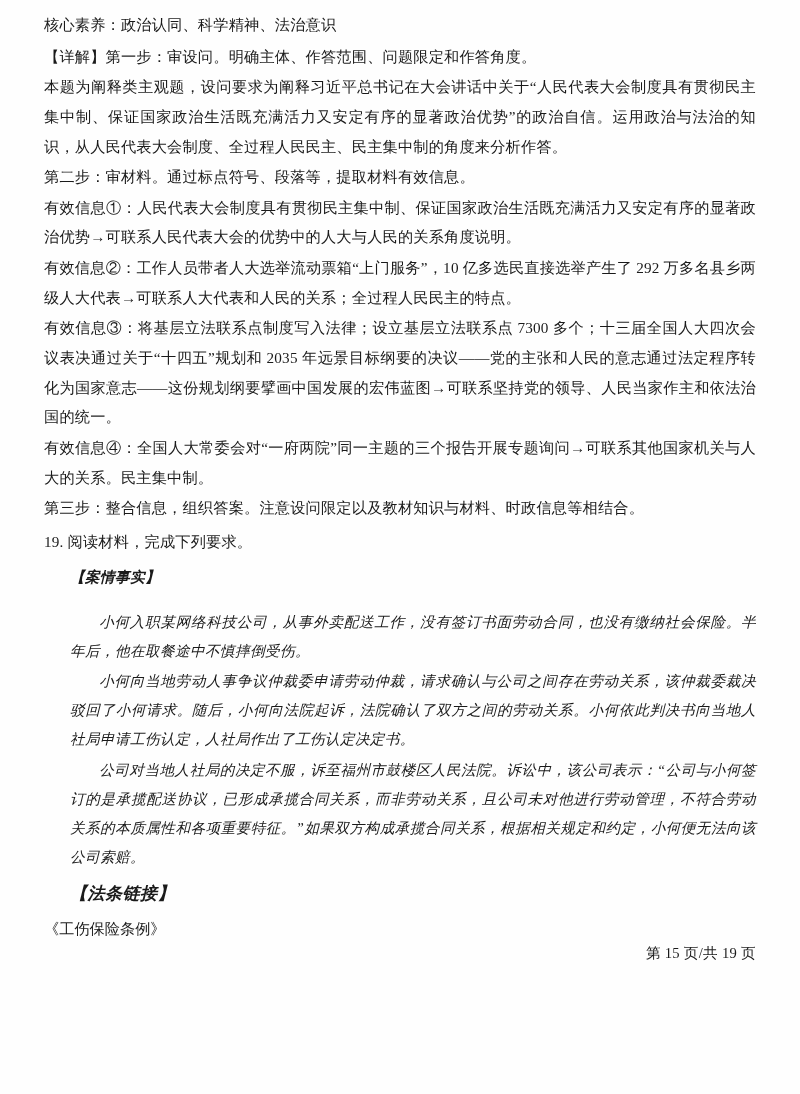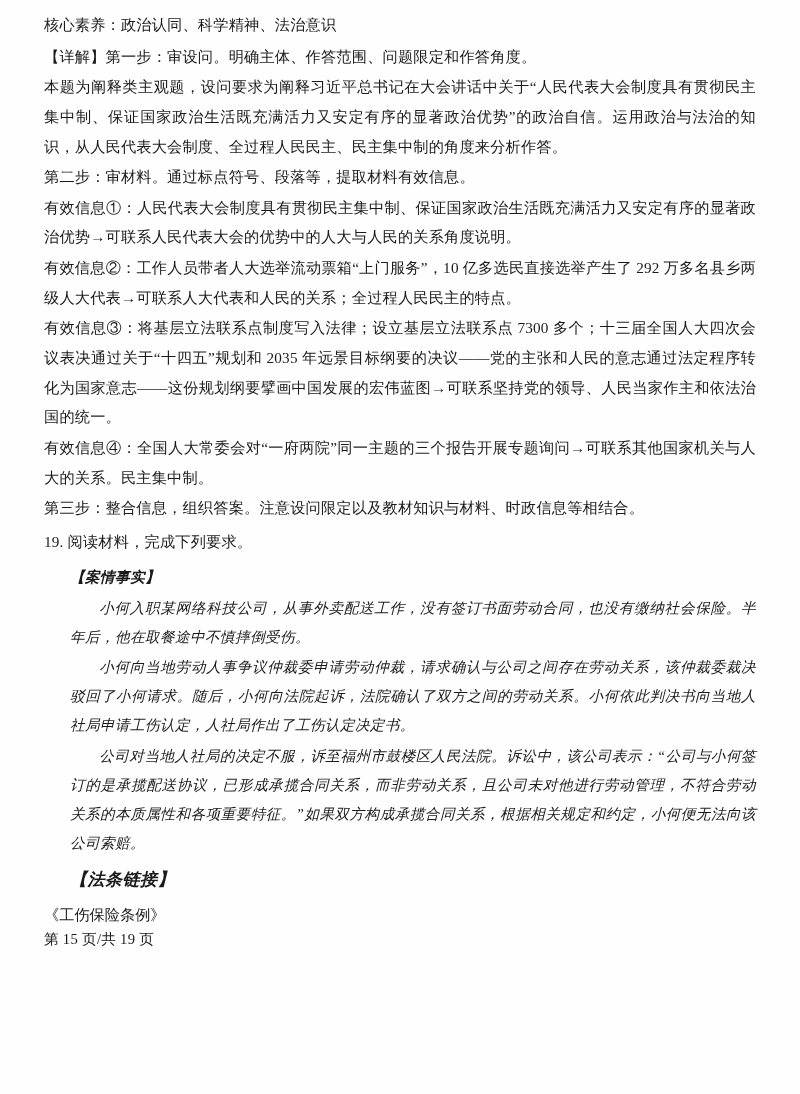--- a/index.html
+++ b/index.html
@@ -49,39 +49,39 @@
     font-size: 14.6px;
     line-height: 2.0;
     text-indent: 2em;
     letter-spacing: 0.4px;
   }
   .case-title {
     font-style: italic;
     font-weight: 700;
     font-size: 14.8px;
     text-indent: 0 !important;
-    margin-bottom: 2px;
+    margin-bottom: 16px;
     letter-spacing: 0.5px;
   }
   .law-link {
     margin-top: 10px;
     padding-left: 26px;
     font-style: italic;
     font-weight: 700;
     font-size: 17px;
     letter-spacing: 0.5px;
   }
   .law-name {
     margin-top: 14px;
     text-align: left;
     font-size: 15.2px;
   }
   .footer {
     margin-top: 4px;
-    text-align: left;
+    text-align: right;
     font-size: 14.6px;
     letter-spacing: 0.3px;
   }
   .q-num {
     margin-top: 4px;
   }
 </style>
 </head>
 <body>
 

